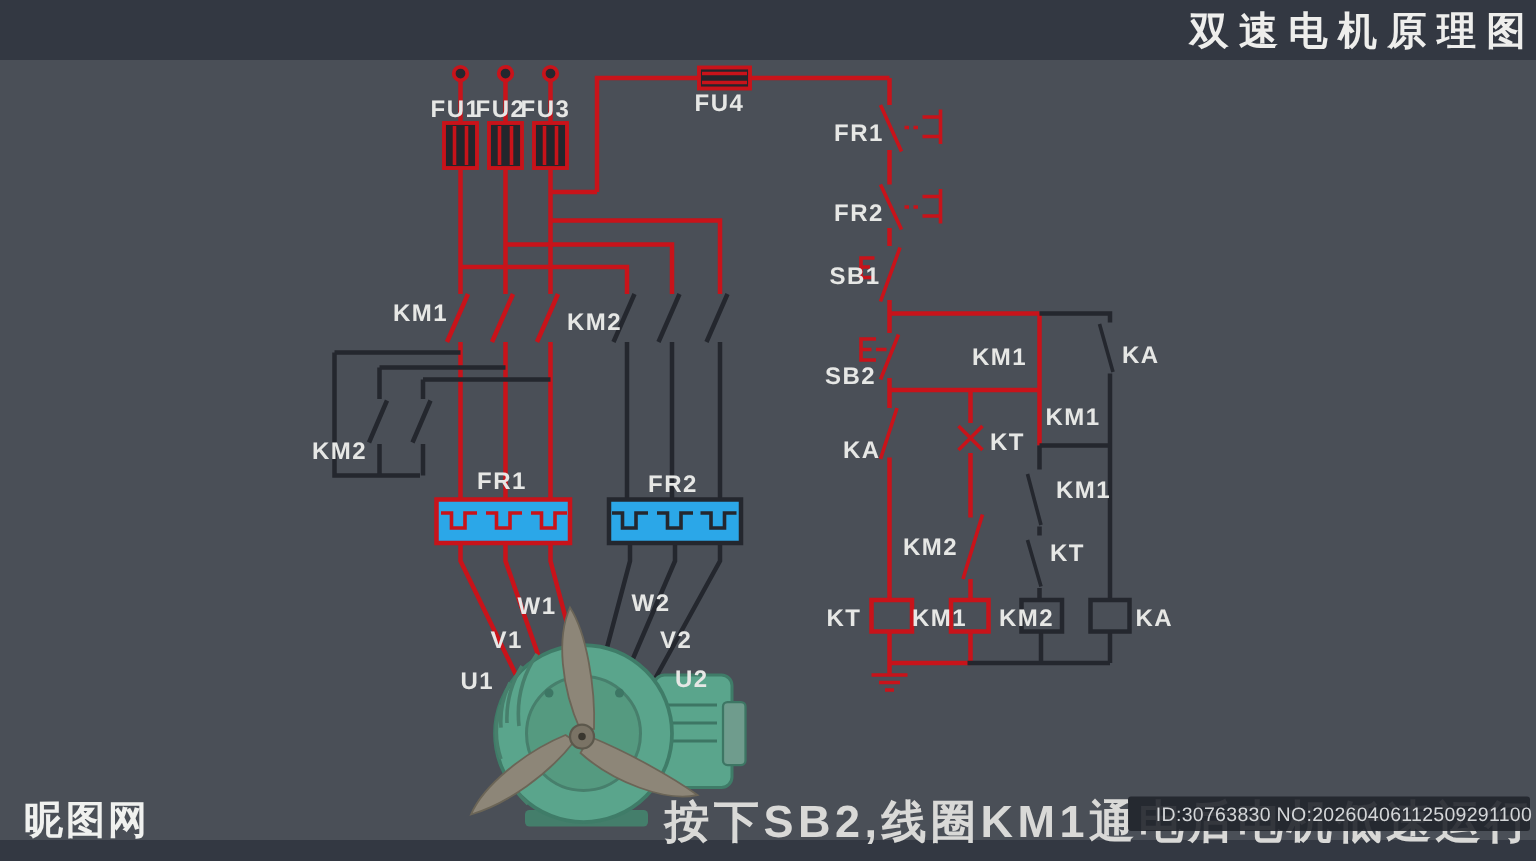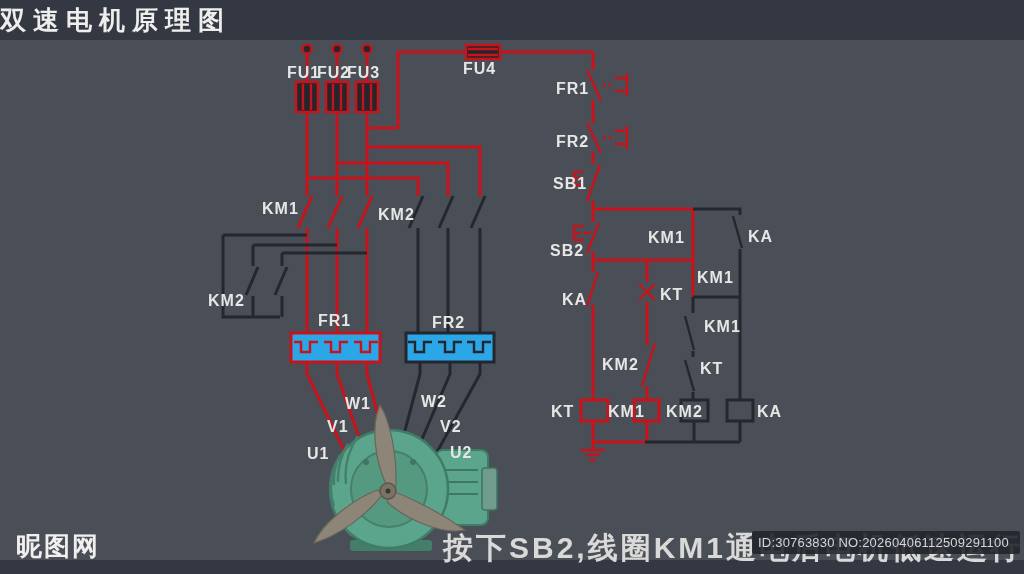--- a/index.html
+++ b/index.html
@@ -2,21 +2,21 @@
 <html style="--bg: #4a4f57; --bar: #333842; --wire-red: #c8131a; --wire-dark: #24272e; --relay-blue: #2ba7e8; --label: #e6e7e5; --title-color: #eeeeec; --motor-green: #5aa58c; --motor-green-dark: #3f7c68; --fan-gray: #8d8678;"><head>
 <meta charset="utf-8">
 <style>
   html,body{margin:0;padding:0;}
   body{
     width:1024px;height:574px;position:relative;overflow:hidden;
     background:var(--bg,#4a4f57);
     font-family:"Liberation Sans",sans-serif;
   }
   .bar{position:absolute;left:0;width:1024px;background:var(--bar,#333842);}
-  #header-bar{top:0;height:40px;display:flex;align-items:center;justify-content:flex-start;}
+  #header-bar{top:0;height:40px;display:flex;align-items:center;justify-content:flex-end;}
   #footer-bar{top:560px;height:14px;}
   #page-title{
     color:var(--title-color,#eeeeec);font-size:26px;font-weight:bold;
     letter-spacing:7px;white-space:nowrap;
   }
   #circuit-svg{position:absolute;left:0;top:0;}
   svg text{
     font-family:"Liberation Sans",sans-serif;font-weight:bold;
     fill:var(--label,#e6e7e5);font-size:16px;letter-spacing:1px;
   }
@@ -30,21 +30,21 @@
   }
   #site-watermark{
     position:absolute;left:16px;top:529px;z-index:5;display:flex;
     align-items:baseline;gap:28px;color:#f0f1ef;white-space:nowrap;
   }
   #site-name{font-size:26px;font-weight:bold;letter-spacing:2px;}
   #site-url{font-size:21px;font-weight:bold;}
   #id-box{
     position:absolute;left:752px;top:531px;width:268px;height:23px;z-index:6;
     background:rgba(33,37,44,0.90);border-radius:2px;
-    display:flex;align-items:center;padding-left:6px;box-sizing:border-box;
+    display:flex;align-items:center;padding-left:20px;box-sizing:border-box;justify-content:center;
   }
   #id-text{color:#d4d6d8;font-size:13px;letter-spacing:0.2px;white-space:nowrap;}
 </style>
 </head>
 <body>
 
 <div class="bar" id="header-bar">
   <span id="page-title">双速电机原理图</span>
 </div>
 <div class="bar" id="footer-bar"></div>

